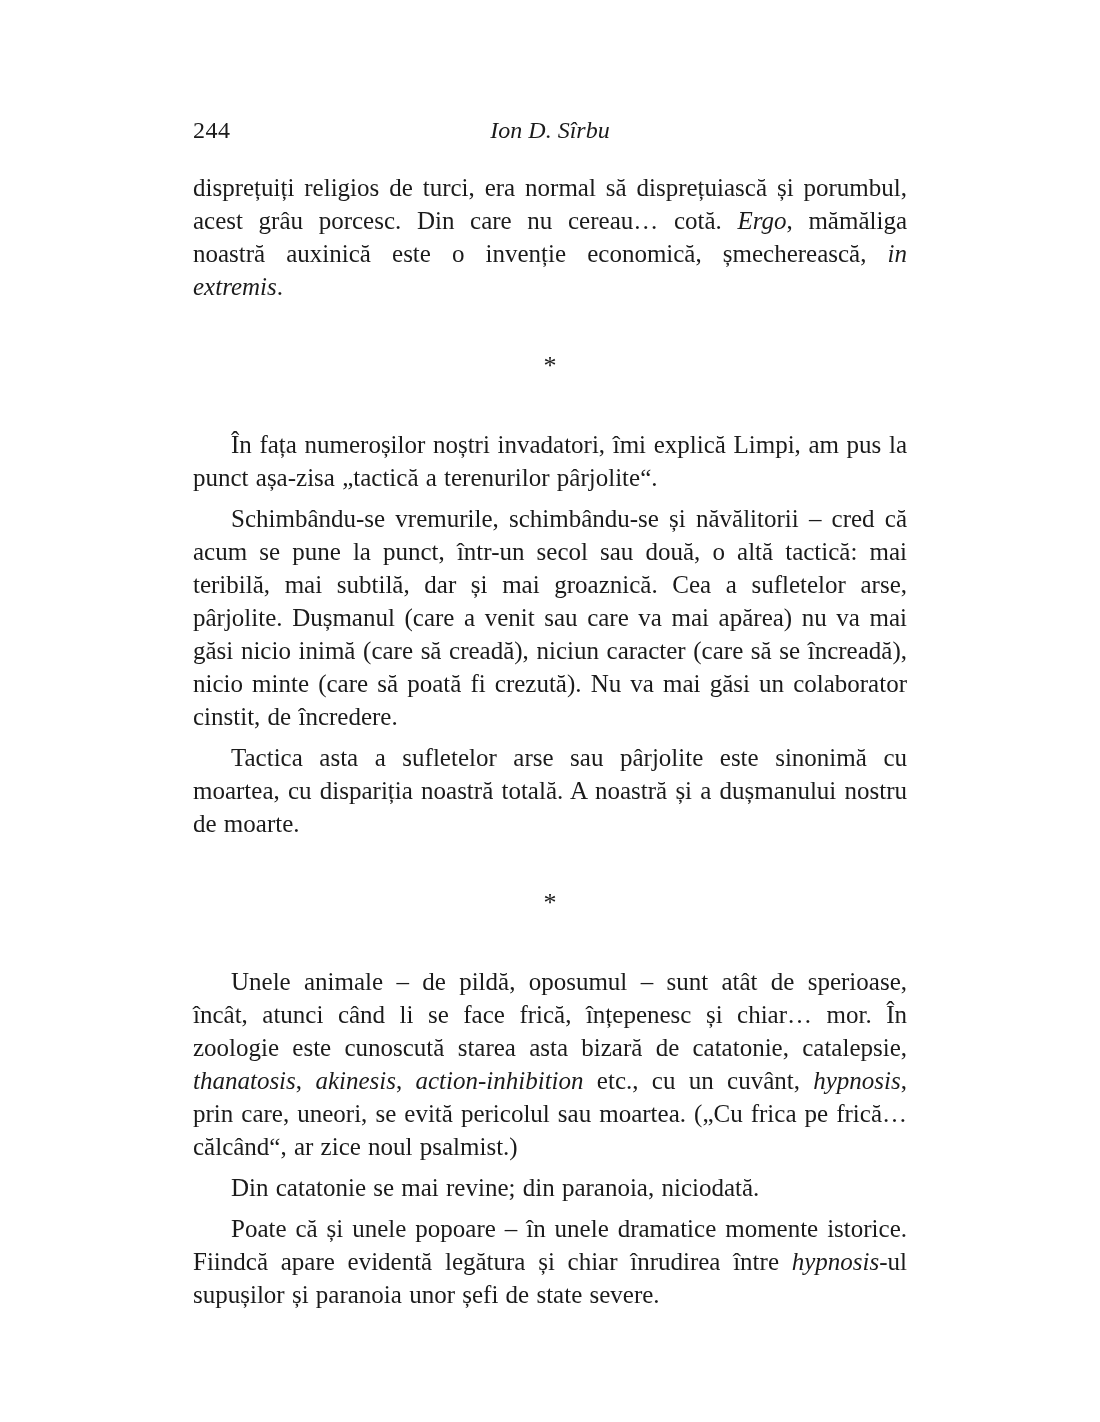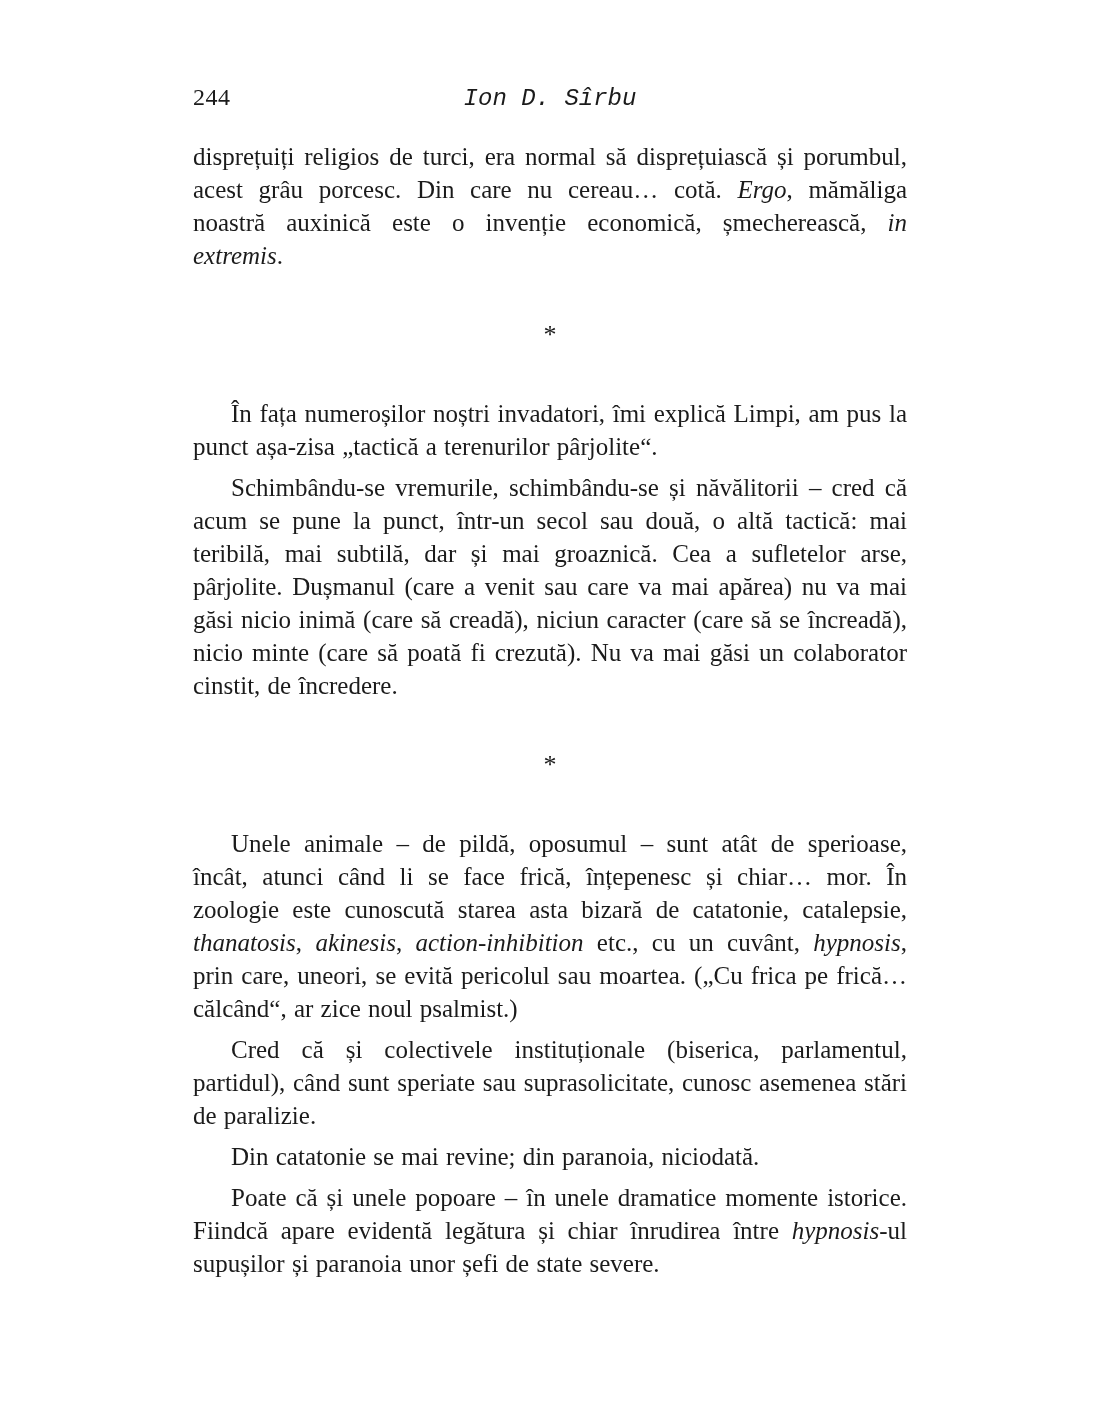--- a/index.html
+++ b/index.html
@@ -8,39 +8,38 @@
     background: #ffffff;
   }
   .page {
     position: relative;
     width: 1100px;
     height: 1422px;
     background: #ffffff;
     color: #1b1b1b;
     font-family: "Liberation Serif", "DejaVu Serif", serif;
     box-sizing: border-box;
-    padding: 84px 193px 40px 193px;
+    padding: 117px 193px 40px 193px;
     overflow: hidden;
   }
   .running-header {
     display: grid;
     grid-template-columns: 1fr auto 1fr;
     align-items: baseline;
     font-size: 24px;
     line-height: 26px;
     margin-bottom: 28px;
   }
   .page-number {
     justify-self: start;
     letter-spacing: 0.5px;
   }
   .running-head {
     justify-self: center;
     font-style: italic;
-    font-family: Liberation Mono, monospace;
   }
   .header-spacer {
     justify-self: end;
   }
   .body-text {
     font-size: 25px;
     line-height: 33px;
     text-align: justify;
     hyphens: auto;
     -webkit-hyphens: auto;
@@ -70,19 +69,19 @@
   <header class="running-header">
     <span class="page-number">244</span>
     <span class="running-head">Ion D. Sîrbu</span>
     <span class="header-spacer"></span>
   </header>
   <main class="body-text">
       <p class="para"><span>disprețuiți religios de turci, era normal să disprețuiască și porumbul, acest grâu porcesc. Din care nu cereau… cotă. </span><em>Ergo</em><span>, mămăliga noastră auxinică este o invenție economică, șmecherească, </span><em>in extremis</em><span>.</span></p>
       <div class="separator">*</div>
       <p class="para indent"><span>În fața numeroșilor noștri invadatori, îmi explică Limpi, am pus la punct așa-zisa „tactică a terenurilor pârjolite“.</span></p>
       <p class="para indent"><span>Schimbându-se vremurile, schimbându-se și năvălitorii – cred că acum se pune la punct, într-un secol sau două, o altă tactică: mai teribilă, mai subtilă, dar și mai groaznică. Cea a sufletelor arse, pârjolite. Dușmanul (care a venit sau care va mai apărea) nu va mai găsi nicio inimă (care să creadă), niciun caracter (care să se încreadă), nicio minte (care să poată fi crezută). Nu va mai găsi un colaborator cinstit, de încredere.</span></p>
+      <p class="para indent"><span>Tactica asta a sufletelor arse sau pârjolite este sinonimă cu moartea, cu dispariția noastră totală. A noastră și a dușmanului nostru de moarte.</span></p>
       <div class="separator">*</div>
       <p class="para indent"><span>Unele animale – de pildă, oposumul – sunt atât de sperioase, încât, atunci când li se face frică, înțepenesc și chiar… mor. În zoologie este cunoscută starea asta bizară de catatonie, catalepsie, </span><em>thanatosis</em><span>, </span><em>akinesis</em><span>, </span><em>action-inhibition</em><span> etc., cu un cuvânt, </span><em>hypnosis</em><span>, prin care, uneori, se evită pericolul sau moartea. („Cu frica pe frică… călcând“, ar zice noul psalmist.)</span></p>
-      <p class="para indent"><span>Cred că și colectivele instituționale (biserica, parlamentul, partidul), când sunt speriate sau suprasolicitate, cunosc asemenea stări de paralizie.</span></p>
       <p class="para indent"><span>Din catatonie se mai revine; din paranoia, niciodată.</span></p>
       <p class="para indent"><span>Poate că și unele popoare – în unele dramatice momente istorice. Fiindcă apare evidentă legătura și chiar înrudirea între </span><em>hypnosis</em><span>-ul supușilor și paranoia unor șefi de state severe.</span></p>
     </main>
 </div>
 
 </body></html>

